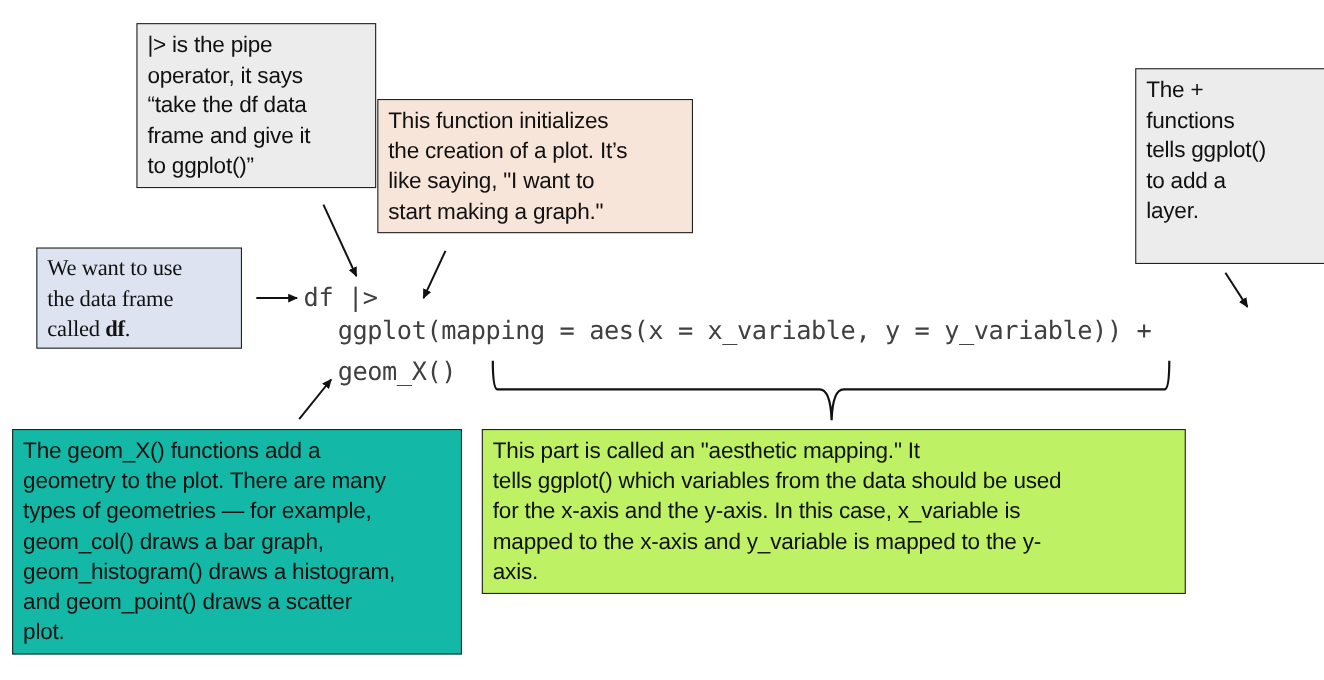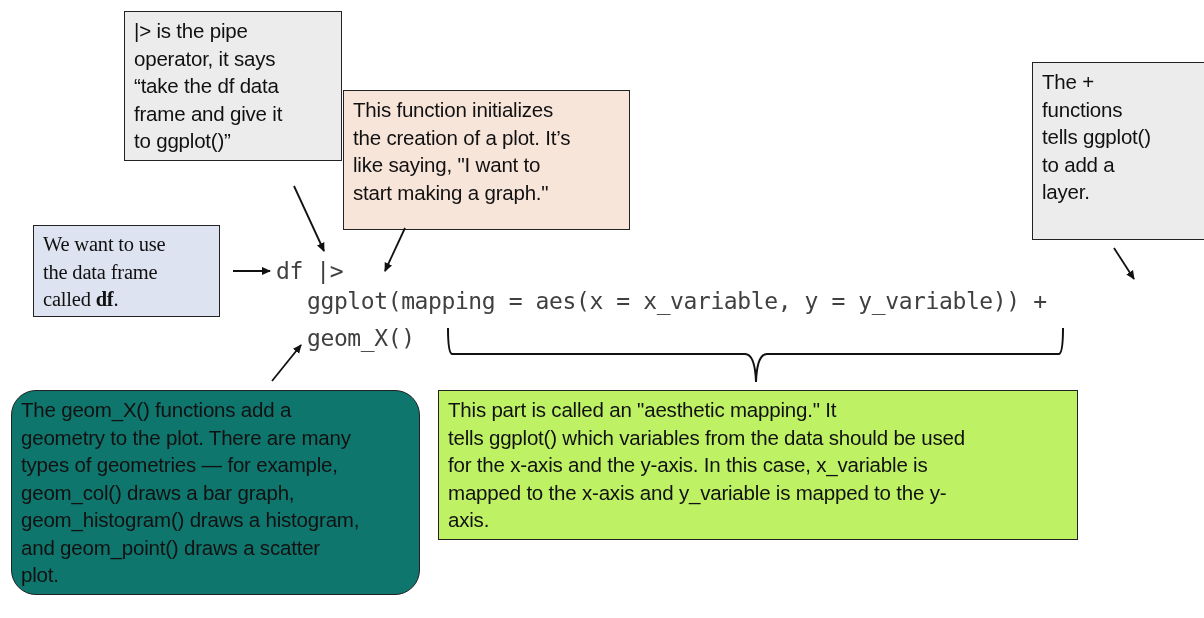--- a/index.html
+++ b/index.html
@@ -15,46 +15,46 @@
       box-sizing: border-box;
       font-size: 20.5px;
       line-height: 27.5px;
       padding: 5px 8px 6px 9px;
       letter-spacing: -0.2px;
     }
     .box p { margin: 0; }
     .gray { background: #ececec; }
     .peach { background: #f8e5da; }
     .blue { background: #dde3f0; }
-    .yellow { background: #0f766e; border-radius: 25px; }
+    .yellow { background: #14b8a6; }
     .green { background: #bef264; }
 
     .code {
       position: absolute;
       font-family: "DejaVu Sans Mono", "Liberation Mono", monospace;
       font-size: 23px;
       line-height: 30px;
       color: #404040;
       white-space: pre;
       letter-spacing: -0.4px;
     }
     svg.overlay { position: absolute; left: 0; top: 0; pointer-events: none; }
   </style>
 </head>
 <body>
 
-<div class="box gray" style="left:124px; top:11px; width:218px; height:150px;">
+<div class="box gray" style="left:124px; top:21px; width:218px; height:150px;">
   <p>|&gt; is the pipe</p>
   <p>operator, it says</p>
   <p>“take the df data</p>
   <p>frame and give it</p>
   <p>to ggplot()”</p>
 </div>
 
-<div class="box peach" style="left:343px; top:90px; width:287px; height:140px;">
+<div class="box peach" style="left:343px; top:90px; width:287px; height:122px;">
   <p>This function initializes</p>
   <p>the creation of a plot. It’s</p>
   <p>like saying, "I want to</p>
   <p>start making a graph."</p>
 </div>
 
 <div class="box gray" style="left:1032px; top:62px; width:176px; height:178px;">
   <p>The +</p>
   <p>functions</p>
   <p>tells ggplot()</p>

